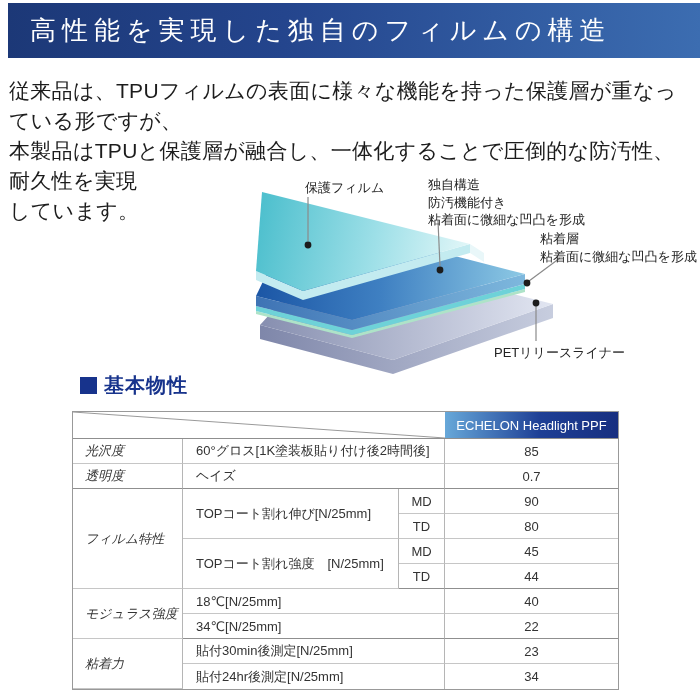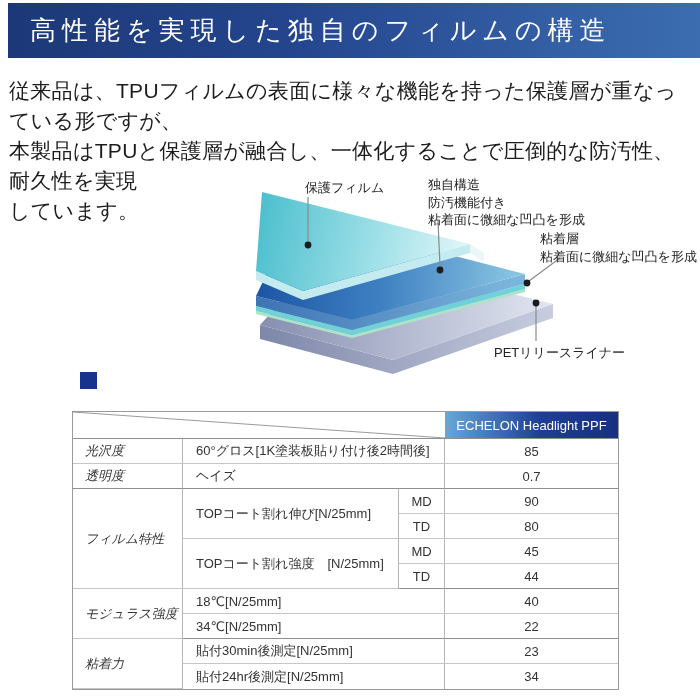--- a/index.html
+++ b/index.html
@@ -142,20 +142,21 @@
   <div>粘着面に微細な凹凸を形成</div>
 </div>
 <div class="diag-label lbl-adhesive">
   <div>粘着層</div>
   <div>粘着面に微細な凹凸を形成</div>
 </div>
 <div class="diag-label lbl-pet">PETリリースライナー</div>
 
 <div class="section-heading">
   <span class="section-bullet"></span>
+  <span>基本物性</span>
 </div>
 
 <table class="props">
   <colgroup>
       <col style="width:110px">
       <col style="width:216px">
       <col style="width:46px">
       <col style="width:173px">
     </colgroup>
   <thead>

